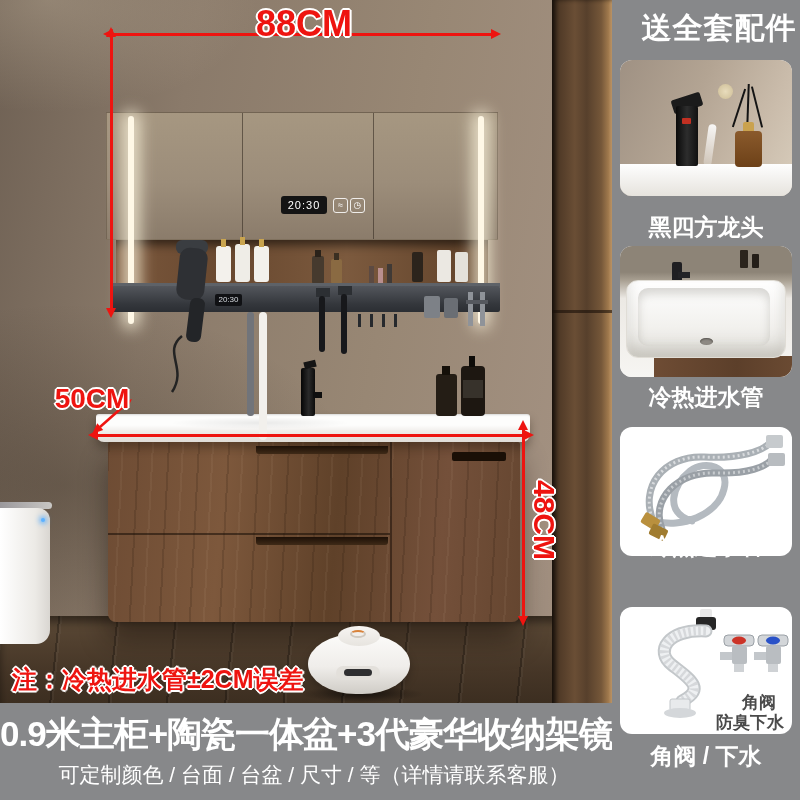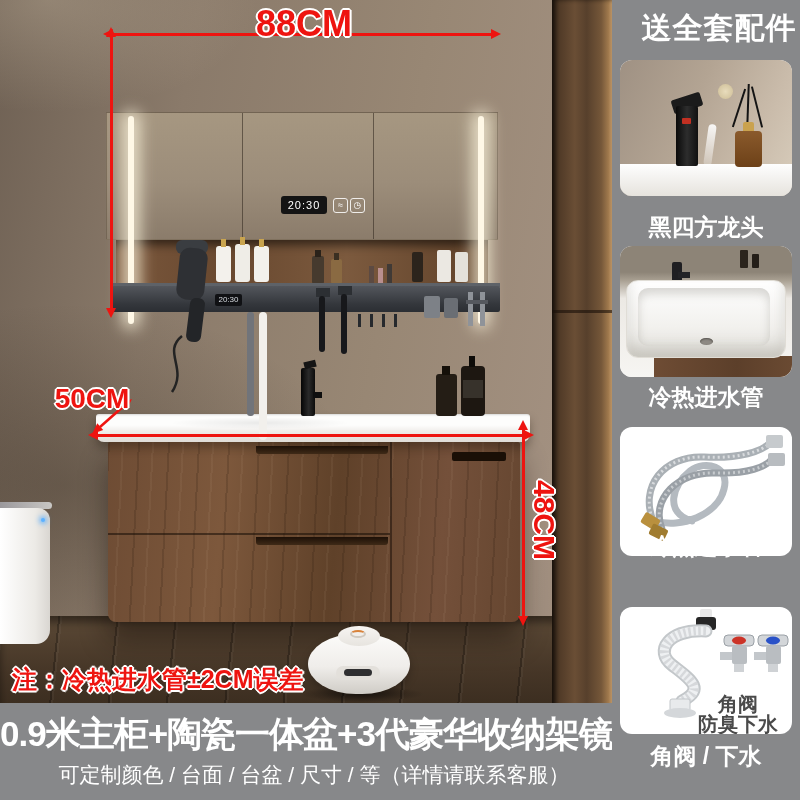--- a/index.html
+++ b/index.html
@@ -24,21 +24,21 @@
           font-size:35px;font-weight:bold;white-space:nowrap;letter-spacing:-1px;}
   .banner-sub{position:absolute;left:0;top:58px;width:628px;text-align:center;color:#fff;
           font-size:21px;font-weight:normal;white-space:nowrap;}
   .sidebar{position:absolute;left:612px;top:0;width:188px;height:800px;
           background:var(--overlay-gray,#87888a);z-index:60;}
   .side-title{position:absolute;left:13px;top:8px;width:100%;text-align:center;color:#fff;
           font-size:30px;font-weight:bold;letter-spacing:1px;}
   .card{position:absolute;left:8px;width:172px;background:#fff;border-radius:12px;overflow:hidden;}
   .side-label{position:absolute;left:0;width:100%;text-align:center;color:#fff;
           font-size:23px;font-weight:bold;white-space:nowrap;}
-  .badge-txt{position:absolute;color:#4a4a4a;font-size:20px;font-weight:bold;text-align:center;white-space:nowrap;}
+  .badge-txt{position:absolute;color:#4a4a4a;font-size:17px;font-weight:bold;text-align:right;white-space:nowrap;}
 </style>
 </head>
 <body>
 
 <div class="stage">
 
   <div class="abs" style="left:0;top:0;width:800px;height:622px;
     background:
       radial-gradient(420px 260px at 8% 78%, rgba(35,25,15,.30), rgba(35,25,15,0) 70%),
       radial-gradient(300px 160px at 6% 0%, rgba(215,200,175,.30), rgba(215,200,175,0) 70%),

